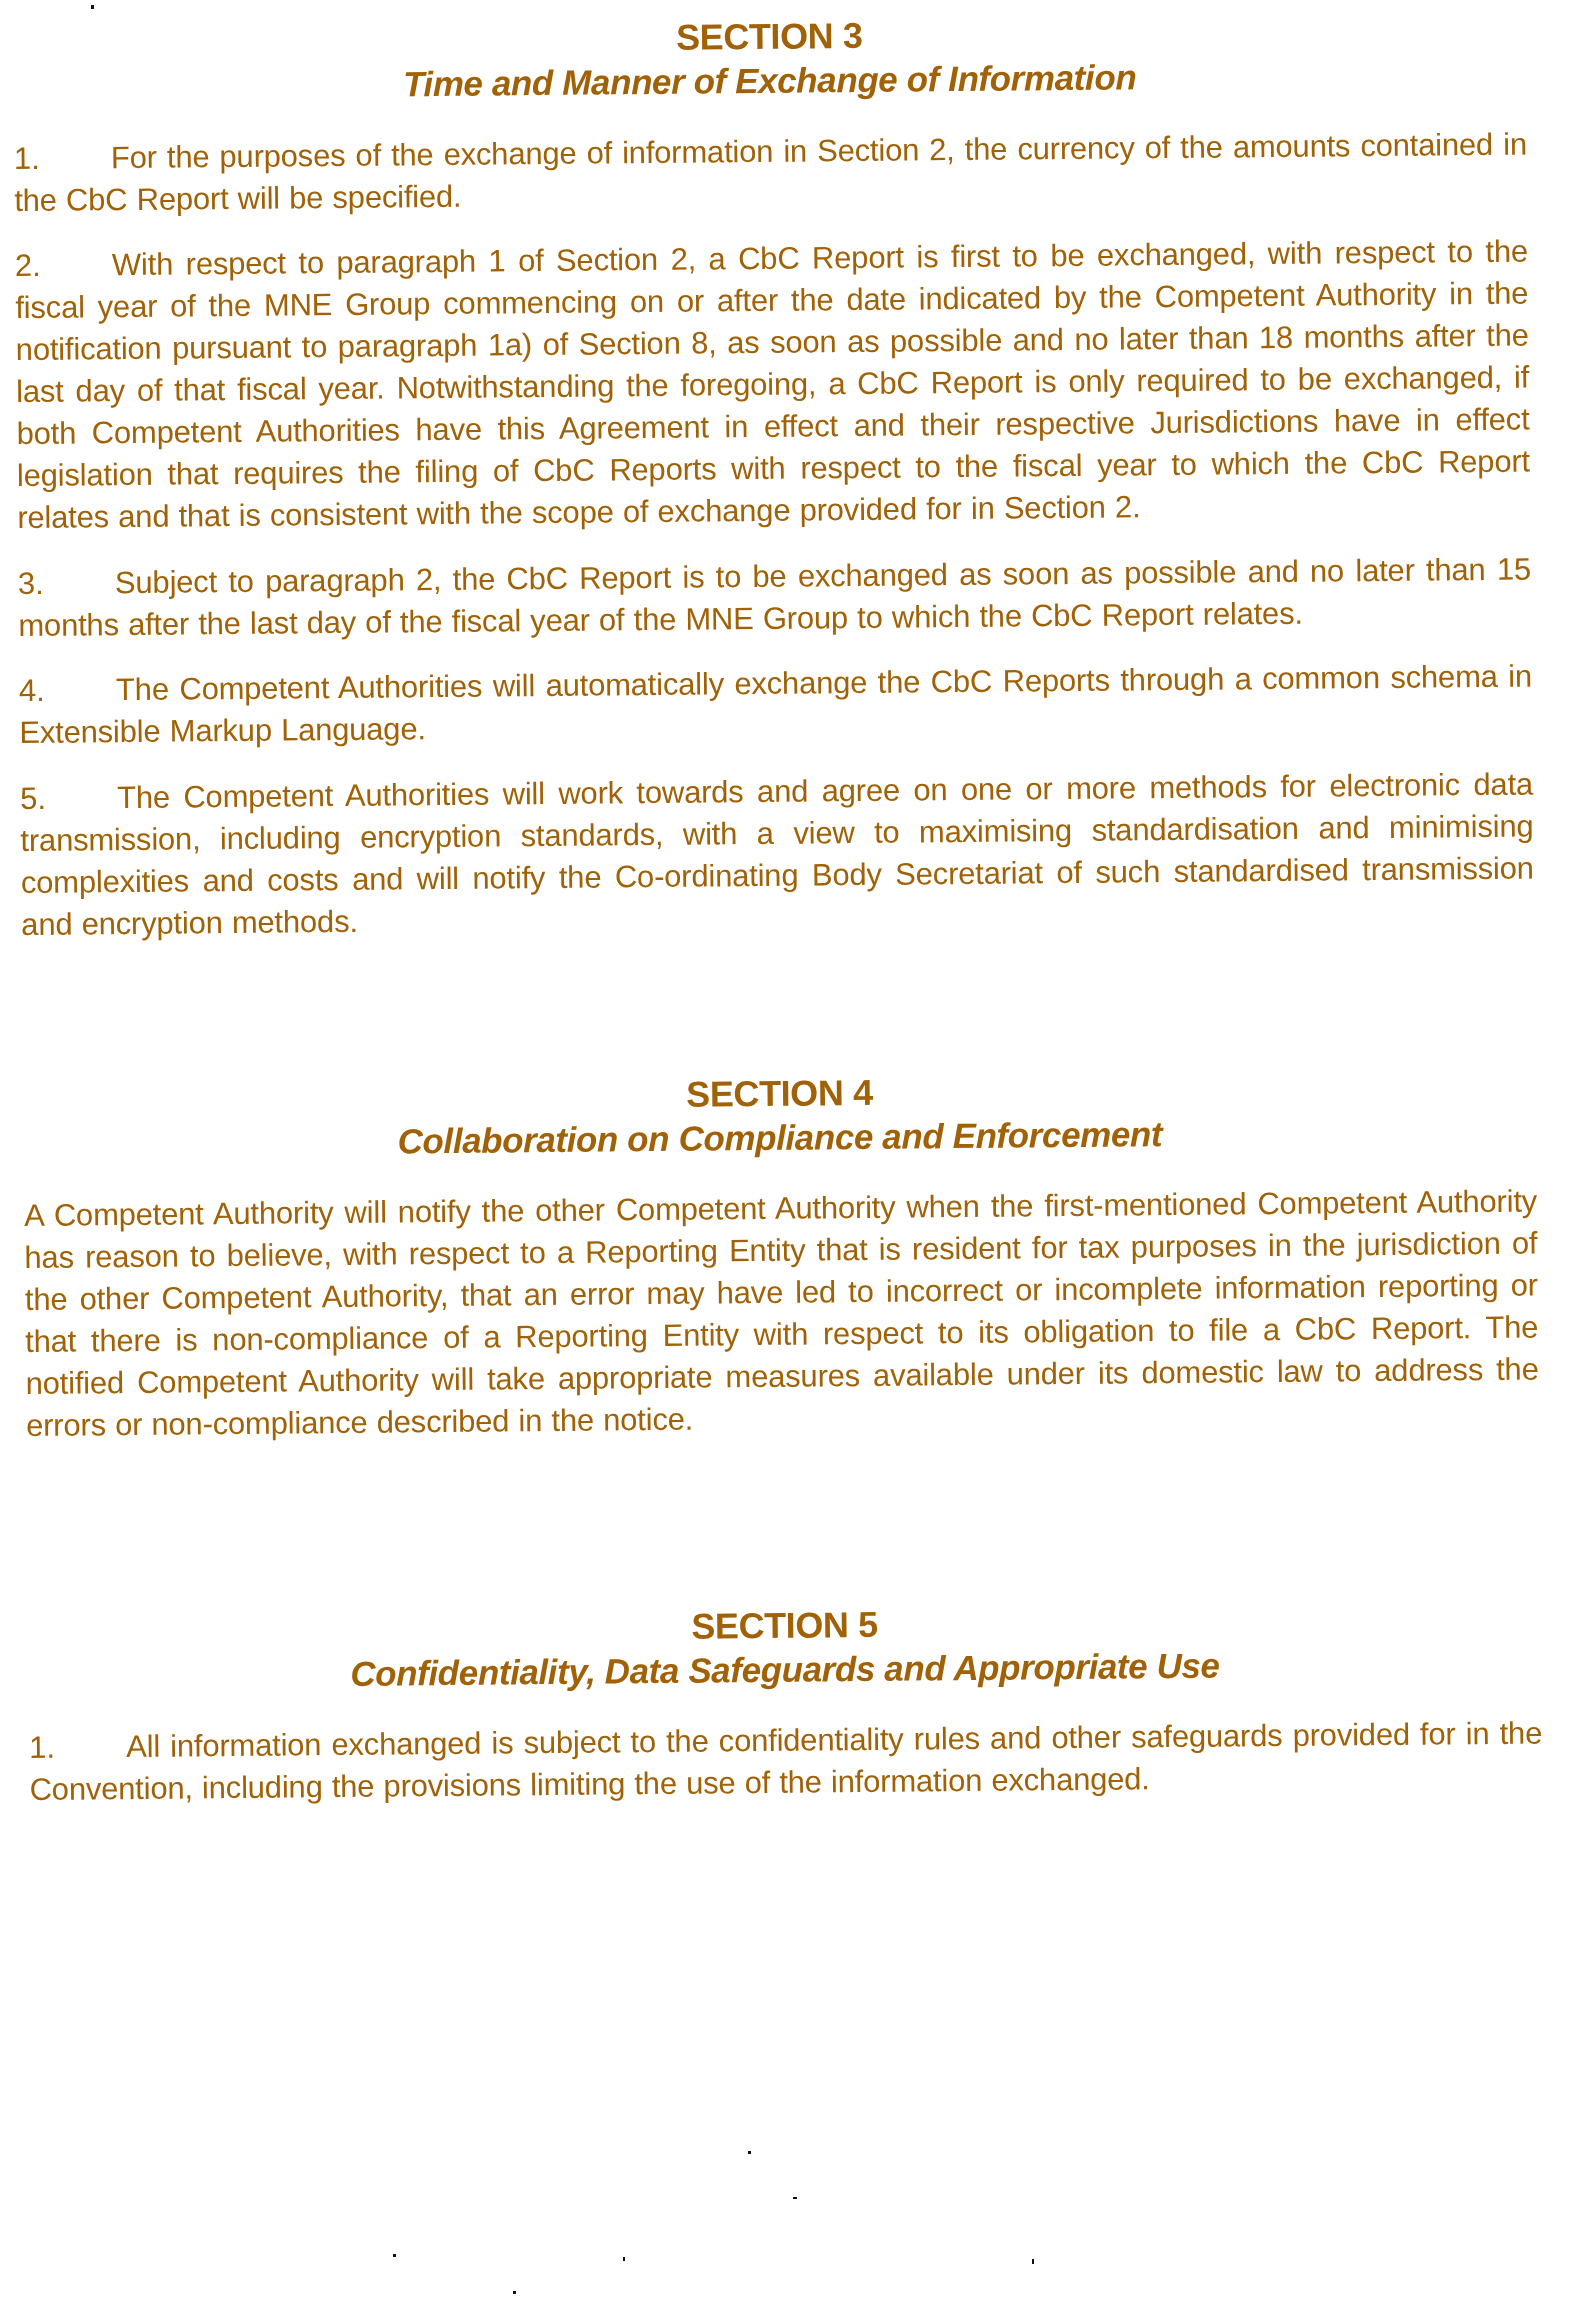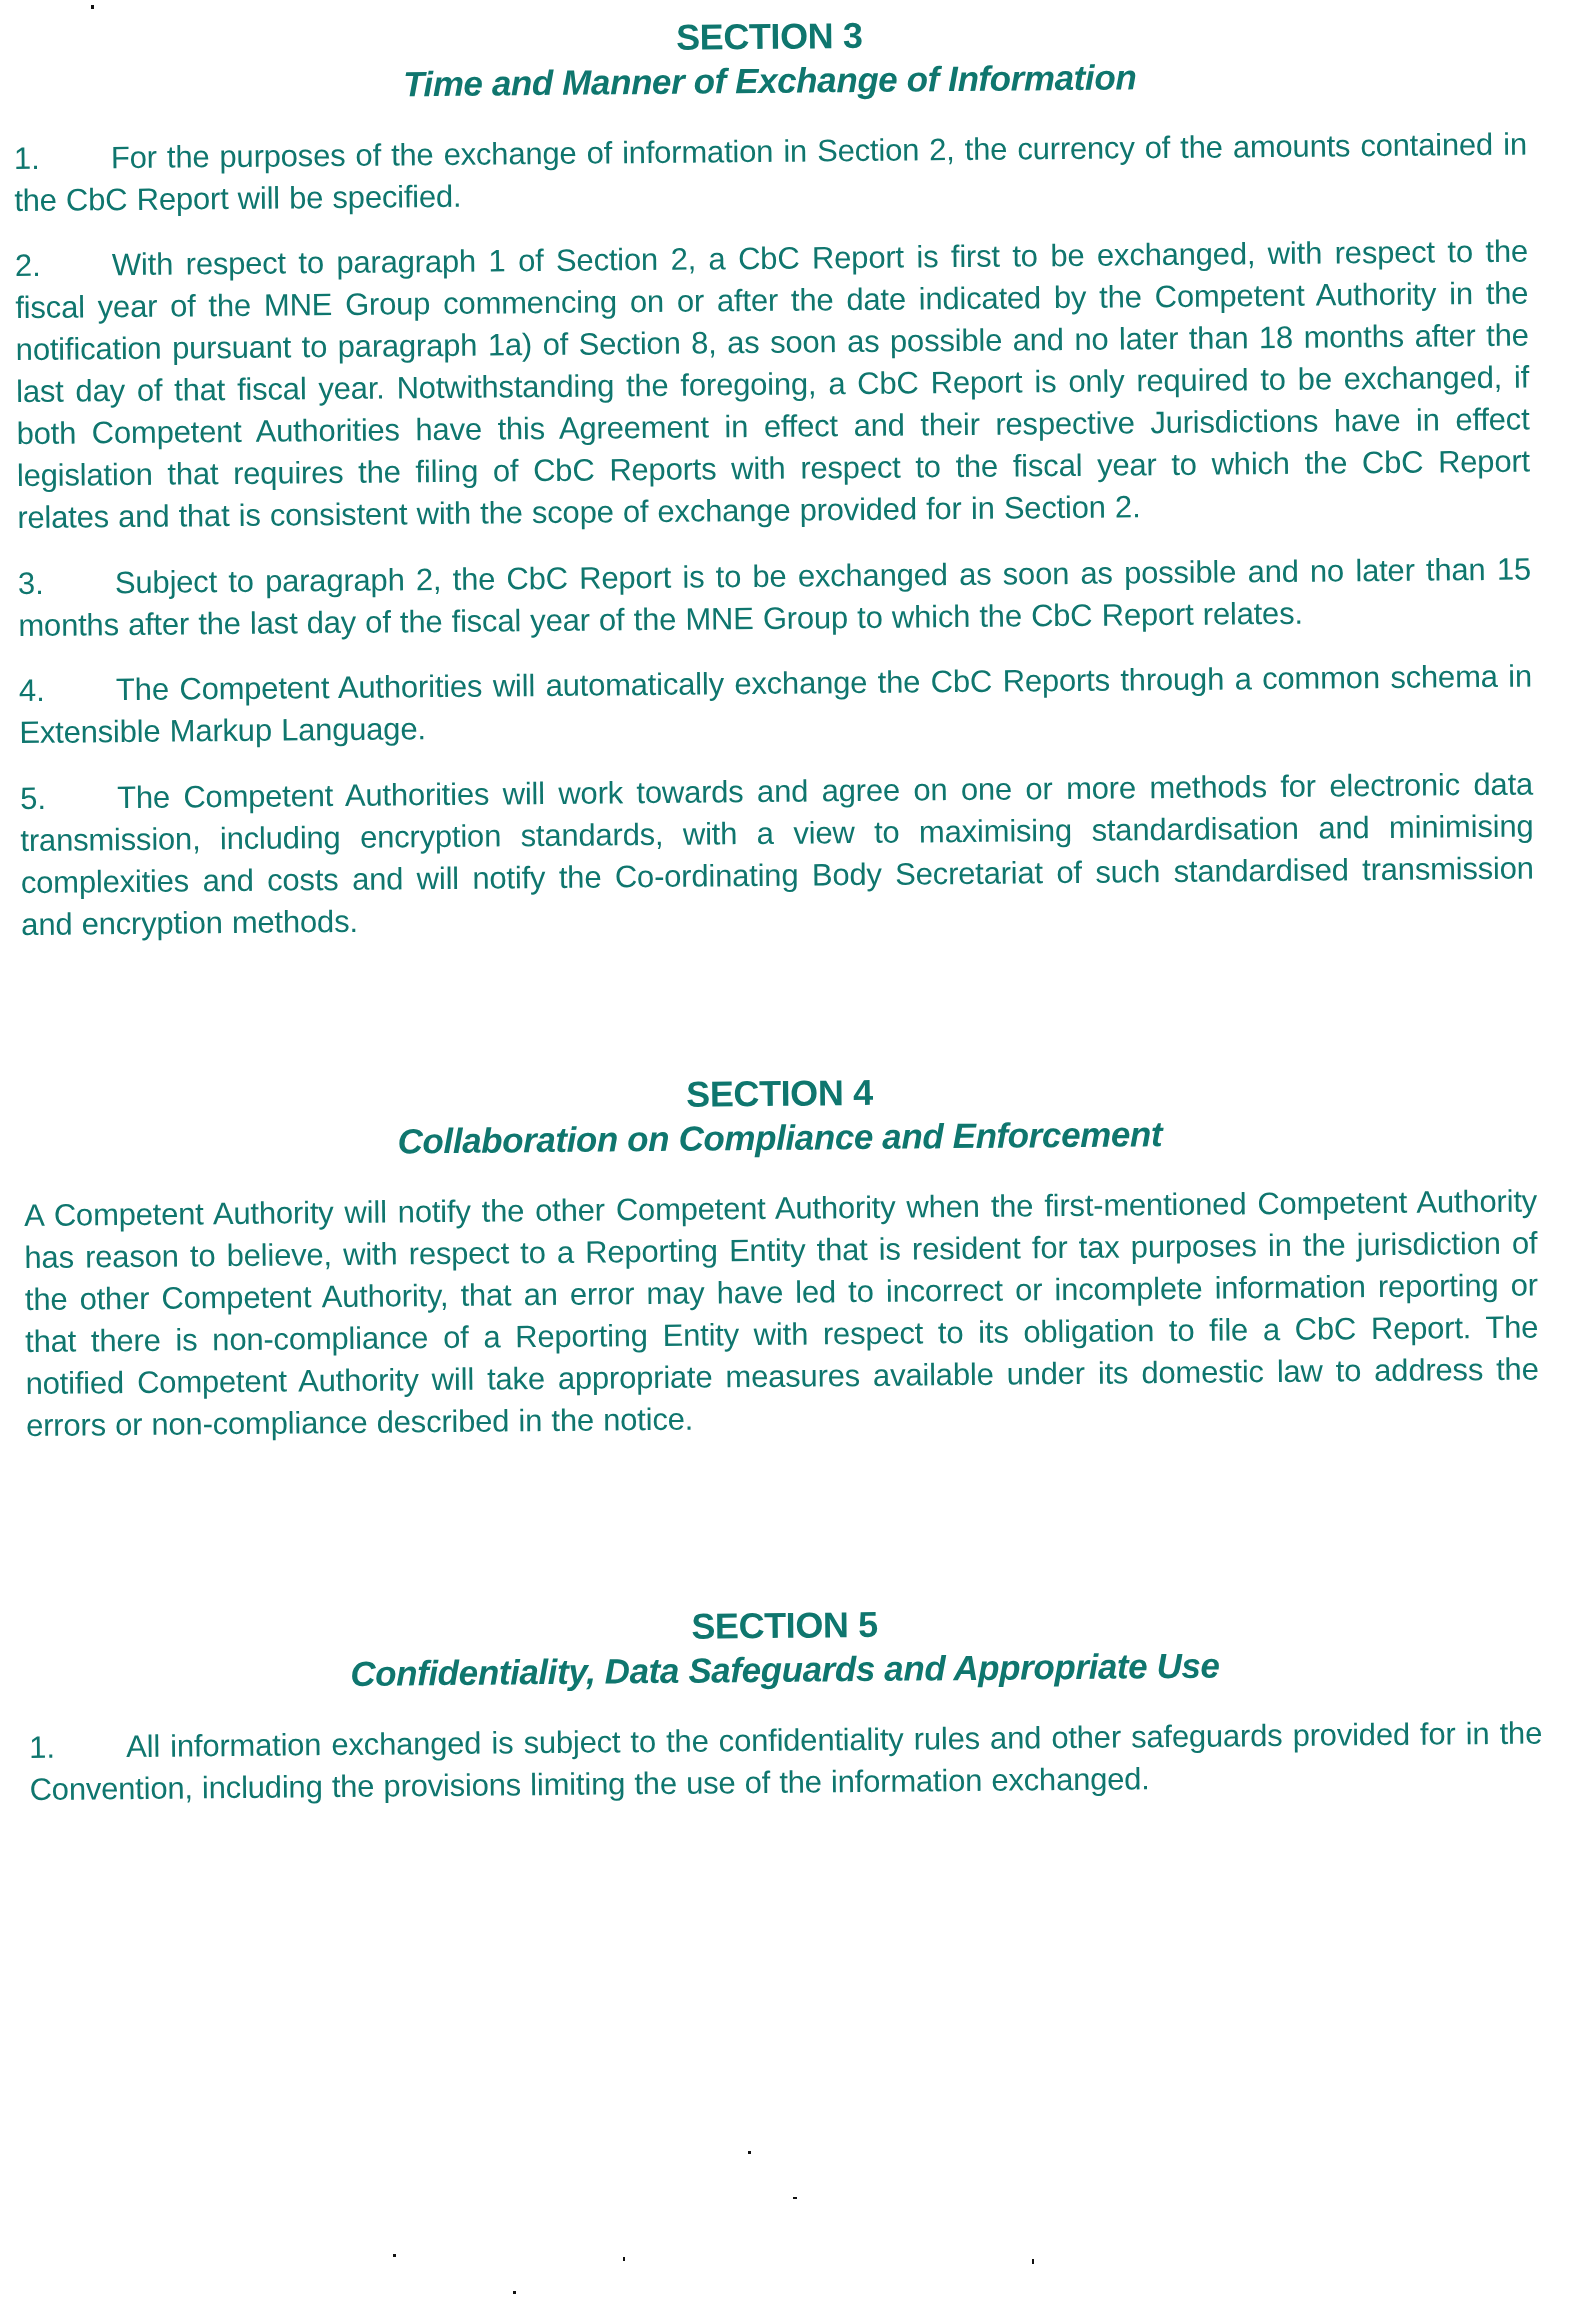--- a/index.html
+++ b/index.html
@@ -7,21 +7,21 @@
     padding: 0;
     background: #e8e8e8;
   }
   .page {
     position: relative;
     width: 1570px;
     height: 2319px;
     background: #ffffff;
     overflow: hidden;
     font-family: "Liberation Sans", sans-serif;
-    color: #0f766e;
+    color: #a16207;
   }
   
   .content {
     position: absolute;
     top: 23.4px;
     left: 30px;
     width: 1513px;
     transform: rotate(-0.55deg);
     transform-origin: 0 100%;
   }

